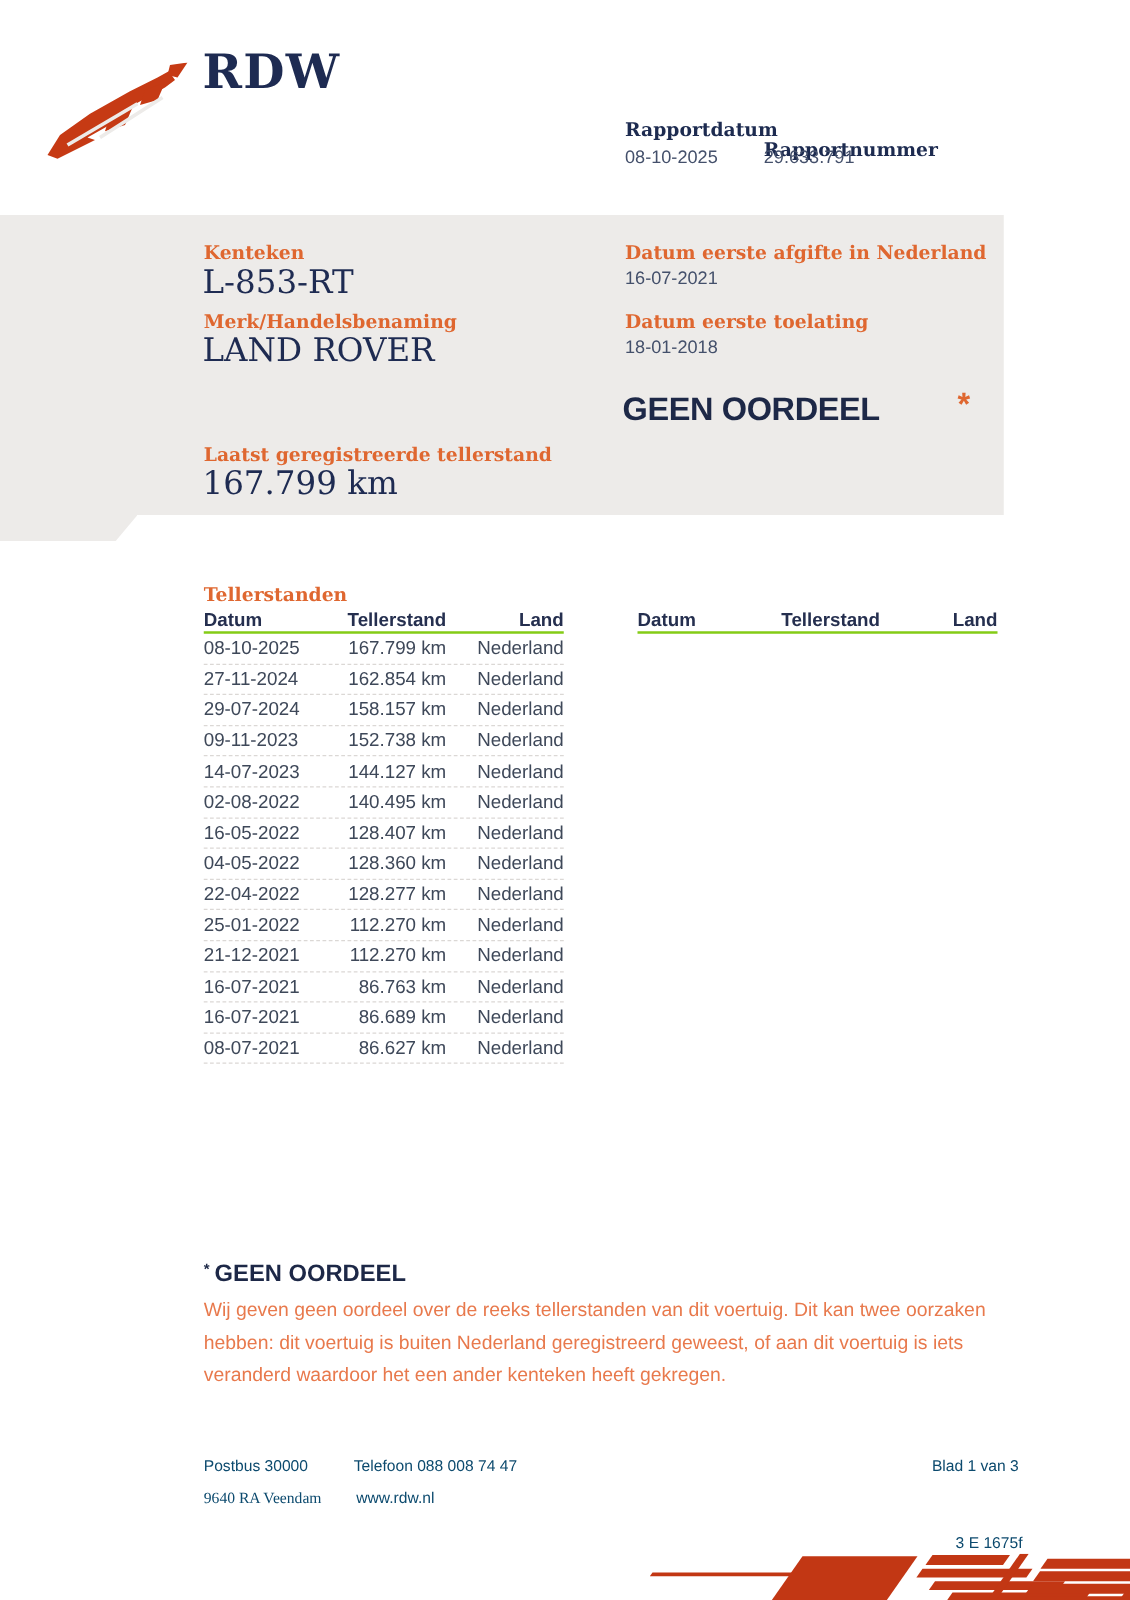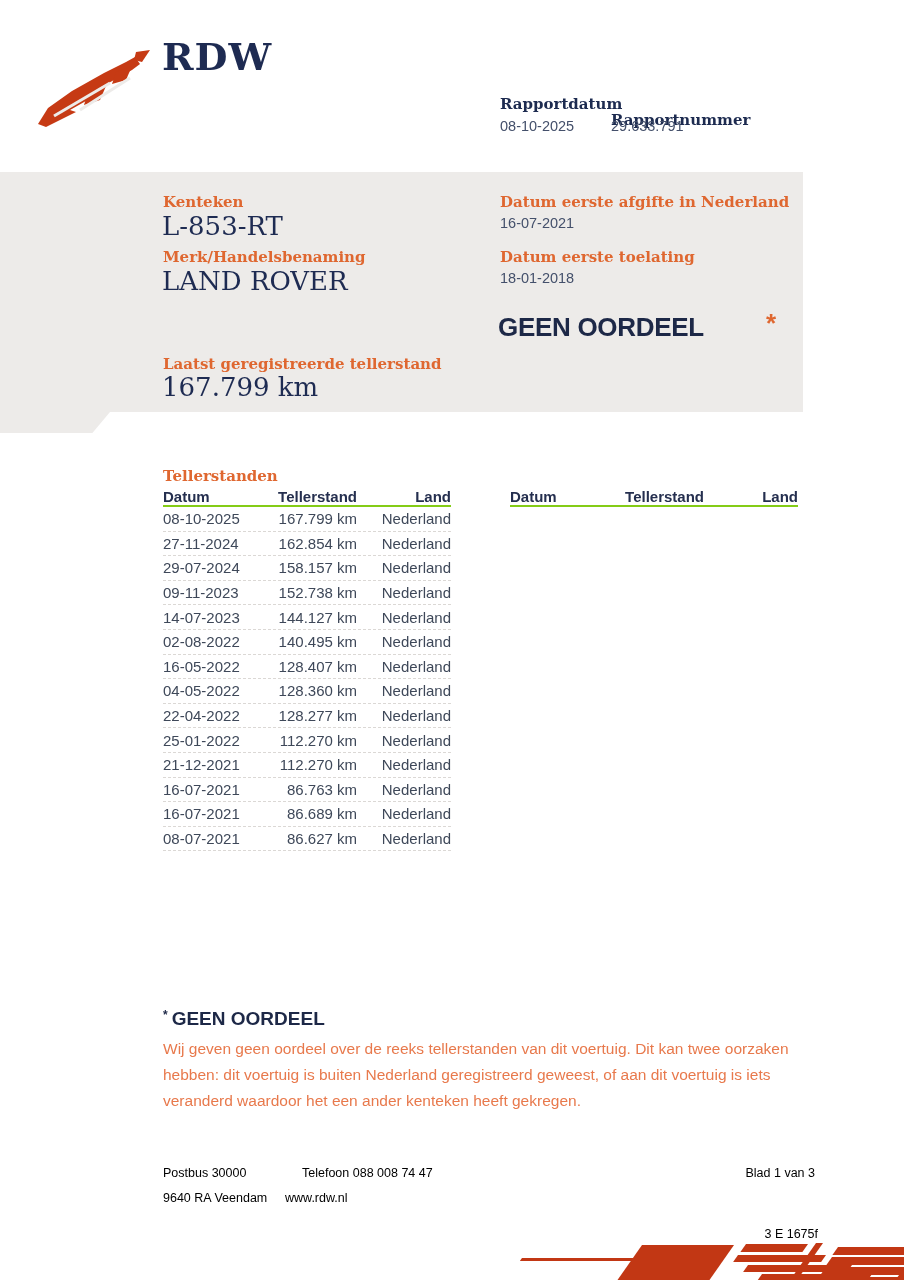--- a/index.html
+++ b/index.html
@@ -39,21 +39,21 @@
   .c-datum { width:106px; text-align:left; }
   .c-teller { width:88px; text-align:right; }
   .c-land { width:94px; text-align:right; }
 
   
   .fn-star { font-size:12px; color:#1D2847; font-weight:700; vertical-align:6px; margin-right:4px; }
   .fn-title { font-weight:700; font-size:19px; color:#1D2847; }
   .fn-body { width:668px; font-size:15.5px; line-height:26px; color:#E8794C; }
 
   
-  .foot { font-size:12.5px; color:#000000; }
+  .foot { font-size:12.5px; color:#0c4a6e; }
 
   
   .deco { left:520px; top:1243px; width:384px; height:37px; overflow:hidden; }
   .bar { position:absolute; background:#C23714; transform:skewX(-35deg); transform-origin:top left; }
 </style>
 </head>
 <body>
 
 <div id="page">
 
@@ -202,22 +202,22 @@
       <div class="c-land">Land</div>
     </div>
   </div>
 
   <div class="abs" style="left:163px; top:1008px;">
     <span class="fn-star">*</span><span class="fn-title">GEEN OORDEEL</span>
   </div>
   <div class="abs fn-body" style="left:163px; top:1036px;">Wij geven geen oordeel over de reeks tellerstanden van dit voertuig. Dit kan twee oorzaken hebben: dit voertuig is buiten Nederland geregistreerd geweest, of aan dit voertuig is iets veranderd waardoor het een ander kenteken heeft gekregen.</div>
 
   <div class="abs foot" style="left:163px; top:1166px;">Postbus 30000</div>
-  <div class="abs foot" style="left:163px; top:1191px;">9640 RA Veendam</div>
-  <div class="abs foot" style="left:302px; top:1166px;">Telefoon 088 008 74 47</div>
+  <div class="abs foot" style="left:163px; top:1191px;font-family:Liberation Serif, serif;">9640 RA Veendam</div>
+  <div class="abs foot" style="left:283px; top:1166px;">Telefoon 088 008 74 47</div>
   <div class="abs foot" style="left:285px; top:1191px;">www.rdw.nl</div>
   <div class="abs foot" style="right:89px; top:1166px;">Blad 1 van 3</div>
   <div class="abs foot" style="right:86px; top:1191px;margin-top:36px;">3 E 1675f</div>
 
   <div class="abs deco">
     <div class="bar" style="left:2px;   top:15px; width:112px; height:3px;"></div>
     <div class="bar" style="left:122px; top:2px;  width:92px;  height:40px;"></div>
     <div class="bar" style="left:226px; top:1px;  width:62px;  height:8px;"></div>
     <div class="bar" style="left:218px; top:12px; width:88px;  height:7px;"></div>
     <div class="bar" style="left:228px; top:22px; width:104px; height:7px;"></div>

